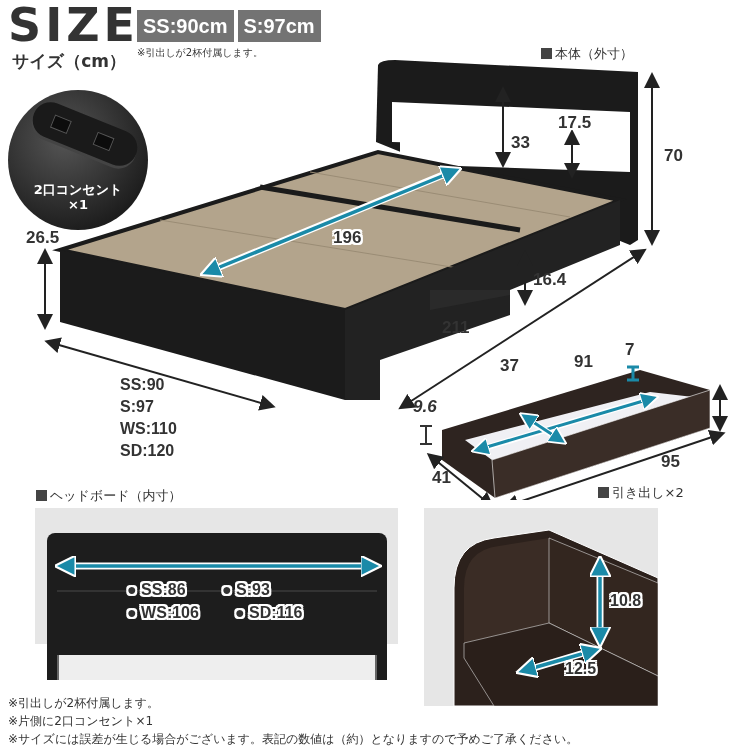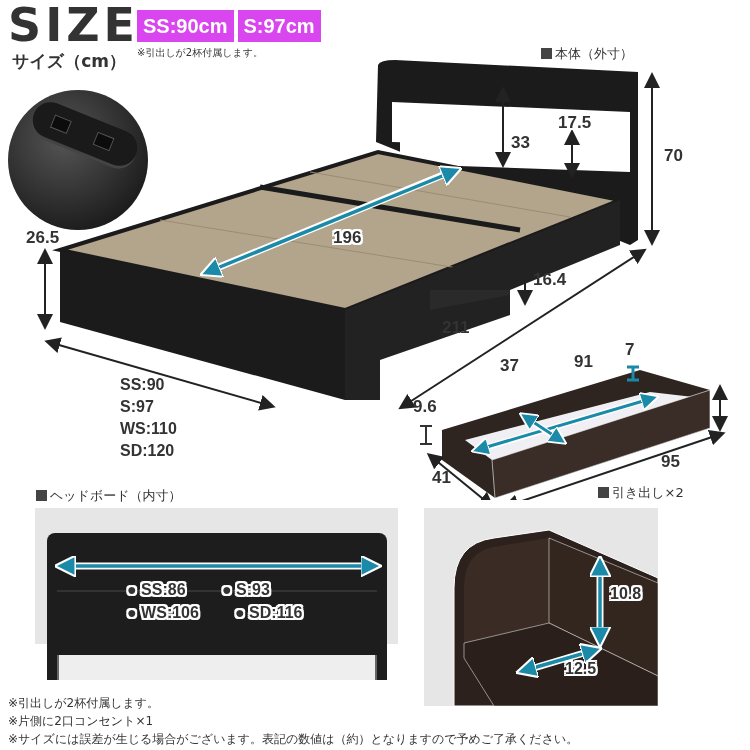--- a/index.html
+++ b/index.html
@@ -2,21 +2,21 @@
 <html><head>
 <meta charset="utf-8">
 <style>
   * { margin:0; padding:0; box-sizing:border-box; }
   html, body { width:750px; height:750px; background:#fff; overflow:hidden; }
   body { position:relative; font-family:"DejaVu Sans", sans-serif; color:#333; }
   .abs { position:absolute; }
   .title-size { left:8px; top:2px; font-size:46px; font-weight:bold; letter-spacing:4px; color:#333; font-family:"DejaVu Sans", sans-serif; line-height:46px; }
   .title-sub { left:12px; top:50px; font-size:17px; font-weight:bold; color:#333; }
   .size-tags { left:137px; top:10px; display:flex; gap:4px; }
-  .size-tag { background:#d946ef; color:#fff; font-weight:bold; font-size:20px; padding:3px 6px; line-height:26px; font-family:"Liberation Sans", sans-serif; }
+  .size-tag { background:#737373; color:#fff; font-weight:bold; font-size:20px; padding:3px 6px; line-height:26px; font-family:"Liberation Sans", sans-serif; }
   .note-top { left:137px; top:46px; font-size:10px; color:#333; }
   .label-hdr { font-size:13px; color:#333; }
   .label-hdr::before { content:""; display:inline-block; width:11px; height:11px; background:#444; margin-right:3px; vertical-align:-1px; }
   .dim { font-size:17px; font-weight:bold; color:#333; font-family:"Liberation Sans", sans-serif; }
   .dim-out { font-size:17px; font-weight:bold; color:#333; font-family:"Liberation Sans", sans-serif; text-shadow:-2px -2px 0 #fff,2px -2px 0 #fff,-2px 2px 0 #fff,2px 2px 0 #fff,0 2px 0 #fff,2px 0 0 #fff,0 -2px 0 #fff,-2px 0 0 #fff; }
   .widths { left:120px; top:374px; font-size:16px; font-weight:bold; line-height:22px; font-family:"Liberation Sans", sans-serif; }
   .outlet-circle { left:8px; top:90px; width:140px; height:140px; border-radius:50%; background:radial-gradient(circle at 40% 35%, #555, #1d1d1d 75%); overflow:hidden; }
   .outlet-strip { left:22px; top:26px; width:110px; height:36px; border-radius:18px; background:#1a1a1a; transform:rotate(22deg); box-shadow:0 3px 0 #444; }
   .socket { width:18px; height:14px; background:#0c0c0c; border:1px solid #555; position:absolute; top:11px; }
   .outlet-caption { left:0; top:92px; width:140px; text-align:center; color:#fff; font-weight:bold; font-size:13px; line-height:15px; }
@@ -70,20 +70,24 @@
   <line x1="525" y1="198" x2="525" y2="238" stroke="#222" stroke-width="2" marker-start="url(#ah)" marker-end="url(#ah)"></line>
   <line x1="52" y1="283" x2="268" y2="345" stroke="#222" stroke-width="2" marker-start="url(#ah)" marker-end="url(#ah)"></line>
   <line x1="405" y1="345" x2="640" y2="193" stroke="#222" stroke-width="2" marker-start="url(#ah)" marker-end="url(#ah)"></line>
 </svg>
 
 <div class="abs outlet-circle">
   <div class="abs outlet-strip">
     <span class="socket" style="left:20px;"></span>
     <span class="socket" style="left:66px;"></span>
   </div>
+  <div class="abs outlet-caption">
+    <div>2口コンセント</div>
+    <div>×1</div>
+  </div>
 </div>
 
 <div class="abs dim" style="left:26px;top:228px;">26.5</div>
 <div class="abs dim-out" style="left:333px;top:228px;">196</div>
 <div class="abs dim" style="left:511px;top:133px;">33</div>
 <div class="abs dim-out" style="left:558px;top:113px;">17.5</div>
 <div class="abs dim" style="left:664px;top:146px;">70</div>
 <div class="abs dim" style="left:533px;top:270px;">16.4</div>
 <div class="abs dim" style="left:442px;top:318px;">211</div>
 
@@ -113,21 +117,21 @@
   <path d="M227,27 L239,27 M233,27 L233,40 M227,40 L239,40" stroke="#1a8aa8" stroke-width="3"></path>
   <path d="M20,86 L32,86 M26,86 L26,104 M20,104 L32,104" stroke="#333" stroke-width="2"></path>
   <line x1="320" y1="52" x2="320" y2="84" stroke="#222" stroke-width="2" marker-start="url(#ah2)" marker-end="url(#ah2)"></line>
   <line x1="33" y1="118" x2="88" y2="163" stroke="#222" stroke-width="2" marker-start="url(#ah2)" marker-end="url(#ah2)"></line>
   <line x1="110" y1="165" x2="318" y2="95" stroke="#222" stroke-width="2" marker-start="url(#ah2)" marker-end="url(#ah2)"></line>
 </svg>
 <div class="abs dim" style="left:625px;top:340px;">7</div>
 <div class="abs dim" style="left:500px;top:356px;">37</div>
 <div class="abs dim-out" style="left:574px;top:352px;">91</div>
 <div class="abs dim" style="left:727px;top:390px;margin-left:24px;">14</div>
-<div class="abs dim" style="left:413px;top:397px;">9.6</div>
+<div class="abs dim" style="left:413px;top:397px;font-style:italic;">9.6</div>
 <div class="abs dim" style="left:432px;top:468px;">41</div>
 <div class="abs dim" style="left:661px;top:452px;">95</div>
 <div class="abs label-hdr" style="left:598px;top:484px;">引き出し×2</div>
 
 <div class="abs label-hdr" style="left:36px;top:487px;">ヘッドボード（内寸）</div>
 <div class="abs panel" style="left:35px;top:508px;width:363px;height:136px;">
   <div class="abs" style="left:12px;top:25px;width:340px;height:147px;background:#1d1d1d;border-radius:8px 8px 0 0;"></div>
   <div class="abs" style="left:22px;top:147px;width:320px;height:25px;background:#eee;border-left:2px solid #666;border-right:2px solid #666;"></div>
   <div class="abs" style="left:22px;top:82px;width:320px;height:2px;background:#333;"></div>
   <svg class="abs" style="left:18px;top:46px;" width="330" height="24">
@@ -154,21 +158,21 @@
       </defs>
     <path d="M30,80 Q30,35 70,30 L125,22 L234,70 L234,198 L30,198 Z" fill="#2c211c" stroke="#fff" stroke-width="1"></path>
     <path d="M40,80 Q40,42 75,38 L125,30 L125,115 L40,135 Z" fill="#3a2c25"></path>
     <path d="M125,30 L234,75 L234,168 L125,115 Z" fill="#33261f" stroke="#ddd" stroke-width="0.6"></path>
     <path d="M40,135 L125,115 L234,168 L234,198 L70,198 L40,150 Z" fill="#2a1f1a" stroke="#ddd" stroke-width="0.6"></path>
     <line x1="176" y1="55" x2="176" y2="132" stroke="#fff" stroke-width="7"></line>
     <line x1="176" y1="58" x2="176" y2="129" stroke="#1a8aa8" stroke-width="3.5" marker-start="url(#ahT4)" marker-end="url(#ahT4)"></line>
     <line x1="100" y1="163" x2="170" y2="142" stroke="#fff" stroke-width="7"></line>
     <line x1="102" y1="162" x2="168" y2="143" stroke="#1a8aa8" stroke-width="3.5" marker-start="url(#ahT4)" marker-end="url(#ahT4)"></line>
   </svg>
-  <div class="abs hb-text" style="left:186px;top:77px;">10.8</div>
+  <div class="abs hb-text" style="left:186px;top:84px;">10.8</div>
   <div class="abs hb-text" style="left:141px;top:152px;">12.5</div>
 </div>
 
 <div class="abs footnotes">
   <div>※引出しが2杯付属します。</div>
   <div>※片側に2口コンセント×1</div>
   <div>※サイズには誤差が生じる場合がございます。表記の数値は（約）となりますので予めご了承ください。</div>
 </div>
 
 </body></html>

